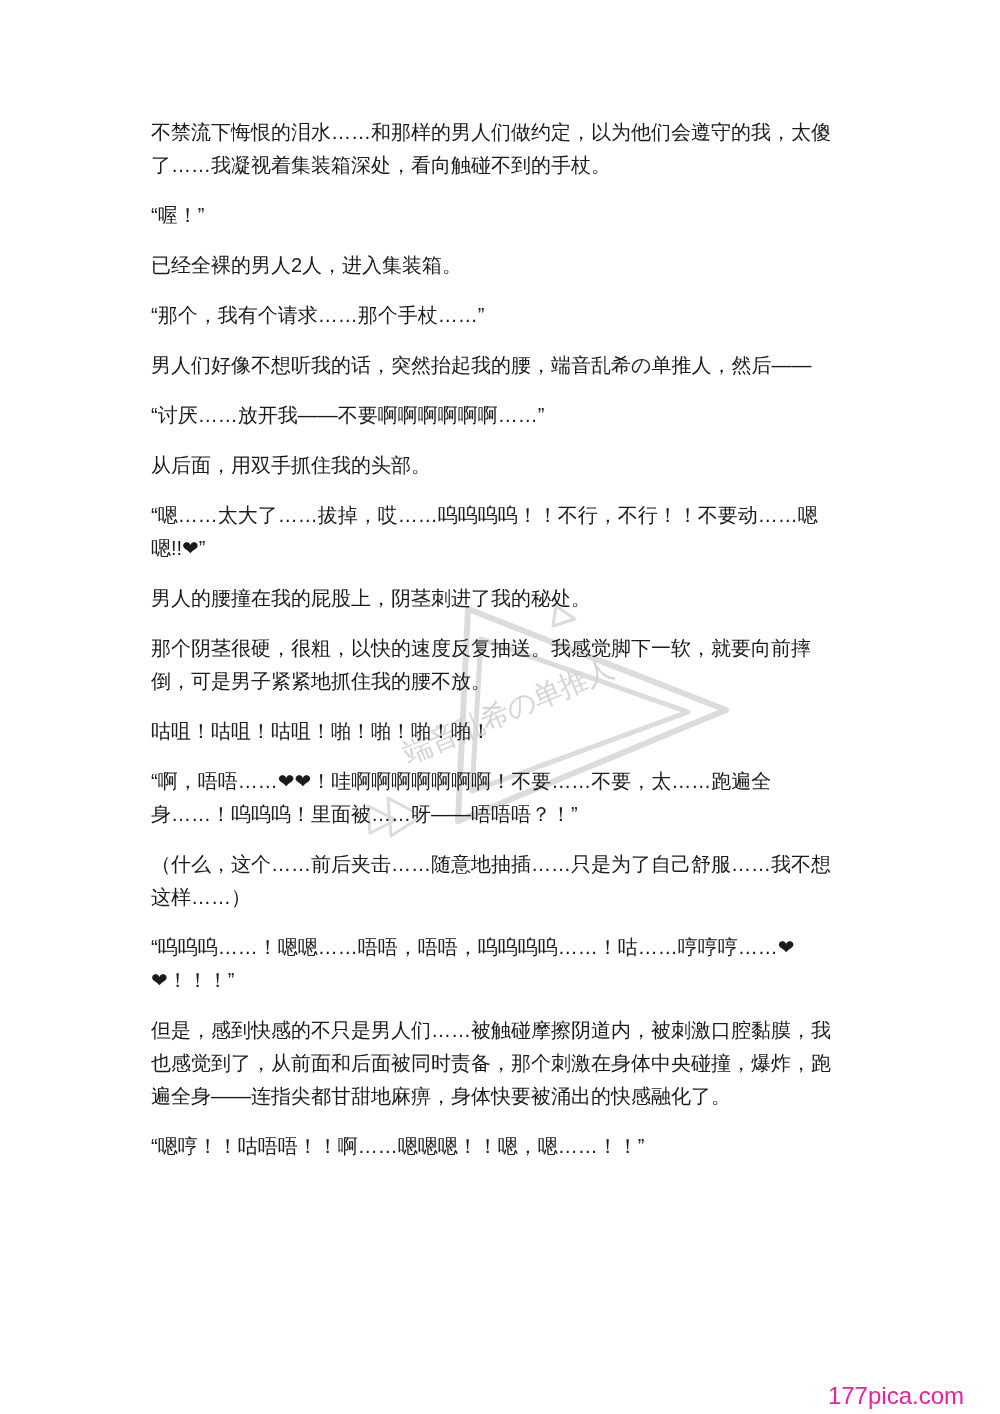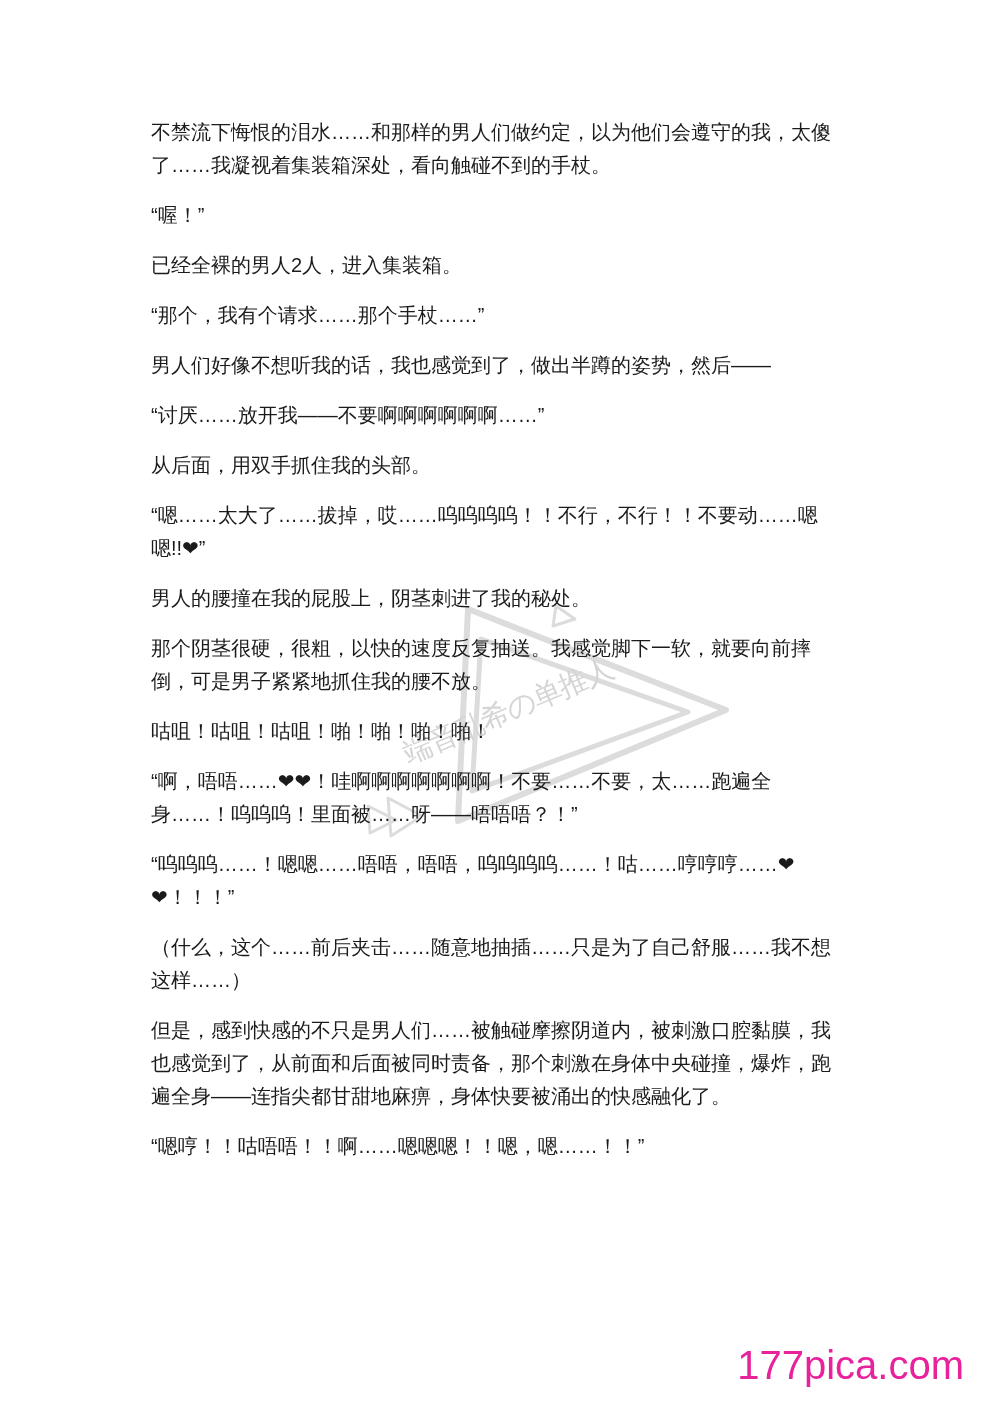--- a/index.html
+++ b/index.html
@@ -52,24 +52,24 @@
     line-height: 33px;
     text-align: left;
   }
   .content p {
     margin: 0 18px 17px 0;
     word-break: break-all;
   }
   
   .site-watermark {
     position: absolute;
-    right: 36px; bottom: 26px;
+    right: 36px; bottom: 4px;
     z-index: 2;
     color: var(--accent);
-    font-size: 40px;
+    font-size: 24px;
     letter-spacing: 0px;
     font-family: "Liberation Sans", sans-serif;
   }
 </style>
 </head>
 <body>
 
 <div class="page">
 
   <div class="watermark-layer">
@@ -83,29 +83,29 @@
       </g>
     </svg>
     <div class="wm-text">端音乱希の单推人</div>
   </div>
 
   <div class="content">
     <p>不禁流下悔恨的泪水……和那样的男人们做约定，以为他们会遵守的我，太傻了……我凝视着集装箱深处，看向触碰不到的手杖。</p>
     <p>“喔！”</p>
     <p>已经全裸的男人2人，进入集装箱。</p>
     <p>“那个，我有个请求……那个手杖……”</p>
-    <p>男人们好像不想听我的话，我也感觉到了，做出半蹲的姿势，然后——</p>
+    <p>男人们好像不想听我的话，突然抬起我的腰，端音乱希の单推人，然后——</p>
     <p>“讨厌……放开我——不要啊啊啊啊啊啊……”</p>
     <p>从后面，用双手抓住我的头部。</p>
     <p>“嗯……太大了……拔掉，哎……呜呜呜呜！！不行，不行！！不要动……嗯嗯!!❤”</p>
     <p>男人的腰撞在我的屁股上，阴茎刺进了我的秘处。</p>
     <p>那个阴茎很硬，很粗，以快的速度反复抽送。我感觉脚下一软，就要向前摔倒，可是男子紧紧地抓住我的腰不放。</p>
     <p>咕咀！咕咀！咕咀！啪！啪！啪！啪！</p>
     <p>“啊，唔唔……❤❤！哇啊啊啊啊啊啊啊！不要……不要，太……跑遍全身……！呜呜呜！里面被……呀——唔唔唔？！”</p>
+    <p>（什么，这个……前后夹击……随意地抽插……只是为了自己舒服……我不想这样……）</p>
     <p>“呜呜呜……！嗯嗯……唔唔，唔唔，呜呜呜呜……！咕……哼哼哼……❤❤！！！”</p>
-    <p>（什么，这个……前后夹击……随意地抽插……只是为了自己舒服……我不想这样……）</p>
     <p>但是，感到快感的不只是男人们……被触碰摩擦阴道内，被刺激口腔黏膜，我也感觉到了，从前面和后面被同时责备，那个刺激在身体中央碰撞，爆炸，跑遍全身——连指尖都甘甜地麻痹，身体快要被涌出的快感融化了。</p>
     <p>“嗯哼！！咕唔唔！！啊……嗯嗯嗯！！嗯，嗯……！！”</p>
   </div>
 
   <div class="site-watermark">177pica.com</div>
 
 </div>
 
 </body></html>

